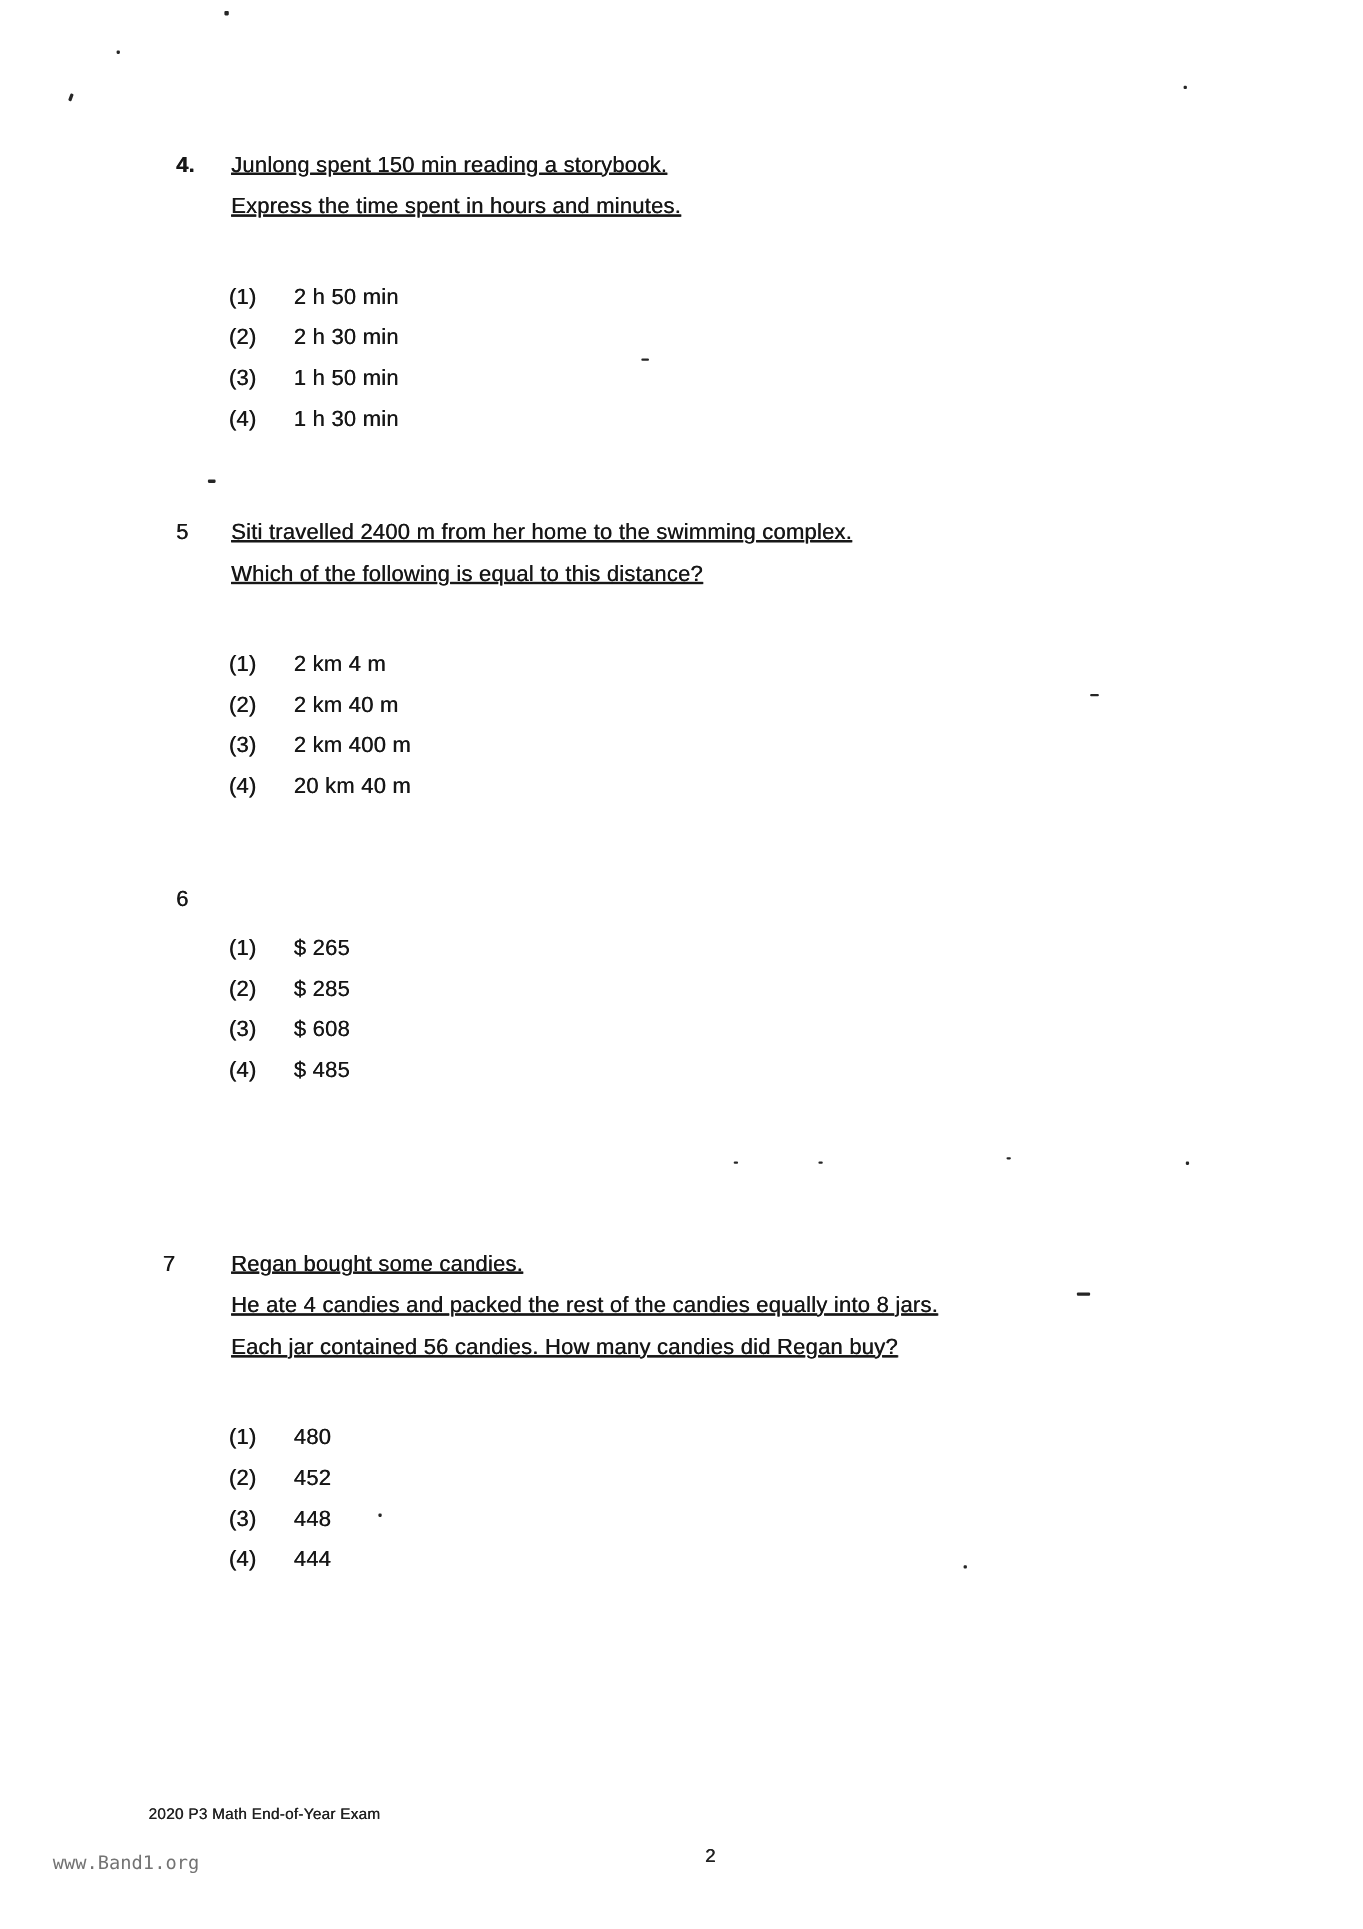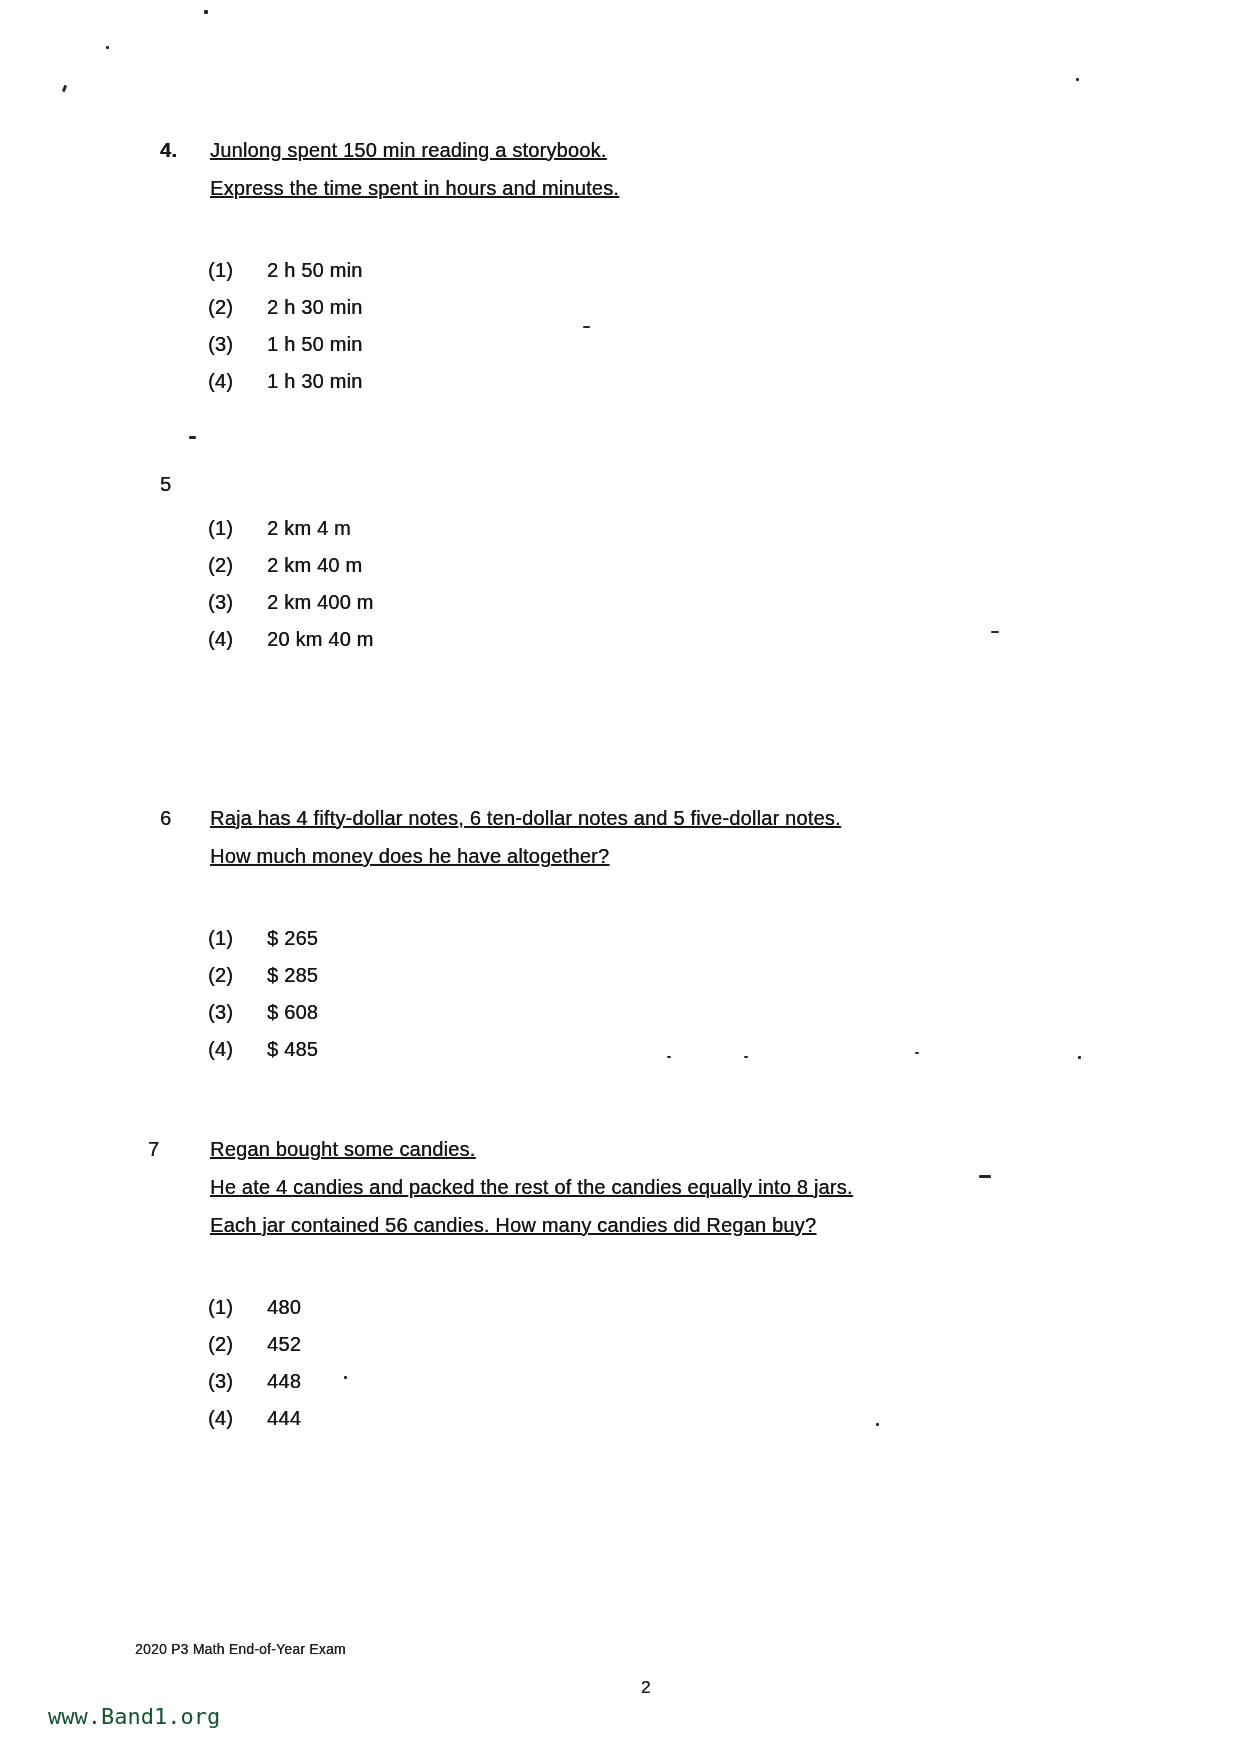--- a/index.html
+++ b/index.html
@@ -38,21 +38,21 @@
   .footer-exam{
     position:absolute;left:135px;top:1641px;
     font-size:14px;letter-spacing:0.2px;
     text-shadow:0.3px 0 0 currentColor;
     filter:blur(0.3px);
     color:#222;
   }
   .footer-site{
     position:absolute;left:48px;top:1684px;
     font-family:"DejaVu Sans Mono","Liberation Mono",monospace;
-    font-size:22px;color:#14532d;margin-top:20px;
+    font-size:17px;color:#737373;
   }
   .page-number{
     position:absolute;left:641px;top:1678px;
     font-size:17px;color:#222;
     text-shadow:0.3px 0 0 currentColor;
     filter:blur(0.3px);
   }
   .speck{
     position:absolute;background:#2a2a2a;border-radius:1px;
   }
@@ -83,20 +83,24 @@
       </div>
       <div class="option">
         <span class="olabel">(4)</span>
         <span class="otext">1 h 30 min</span>
       </div>
     </div>
   </div>
 
   <div class="question q5" style="top:465px;">
     <span class="qnum">5</span>
+    <div class="qtext">
+      <div class="qline">Siti travelled 2400 m from her home to the swimming complex.</div>
+      <div class="qline">Which of the following is equal to this distance?</div>
+    </div>
     <div class="options">
       <div class="option">
         <span class="olabel">(1)</span>
         <span class="otext">2 km 4 m</span>
       </div>
       <div class="option">
         <span class="olabel">(2)</span>
         <span class="otext">2 km 40 m</span>
       </div>
       <div class="option">
@@ -105,24 +109,20 @@
       </div>
       <div class="option">
         <span class="olabel">(4)</span>
         <span class="otext">20 km 40 m</span>
       </div>
     </div>
   </div>
 
   <div class="question q6" style="top:799px;">
     <span class="qnum">6</span>
-    <div class="qtext">
-      <div class="qline">Raja has 4 fifty-dollar notes, 6 ten-dollar notes and 5 five-dollar notes.</div>
-      <div class="qline">How much money does he have altogether?</div>
-    </div>
     <div class="options">
       <div class="option">
         <span class="olabel">(1)</span>
         <span class="otext">$ 265</span>
       </div>
       <div class="option">
         <span class="olabel">(2)</span>
         <span class="otext">$ 285</span>
       </div>
       <div class="option">

